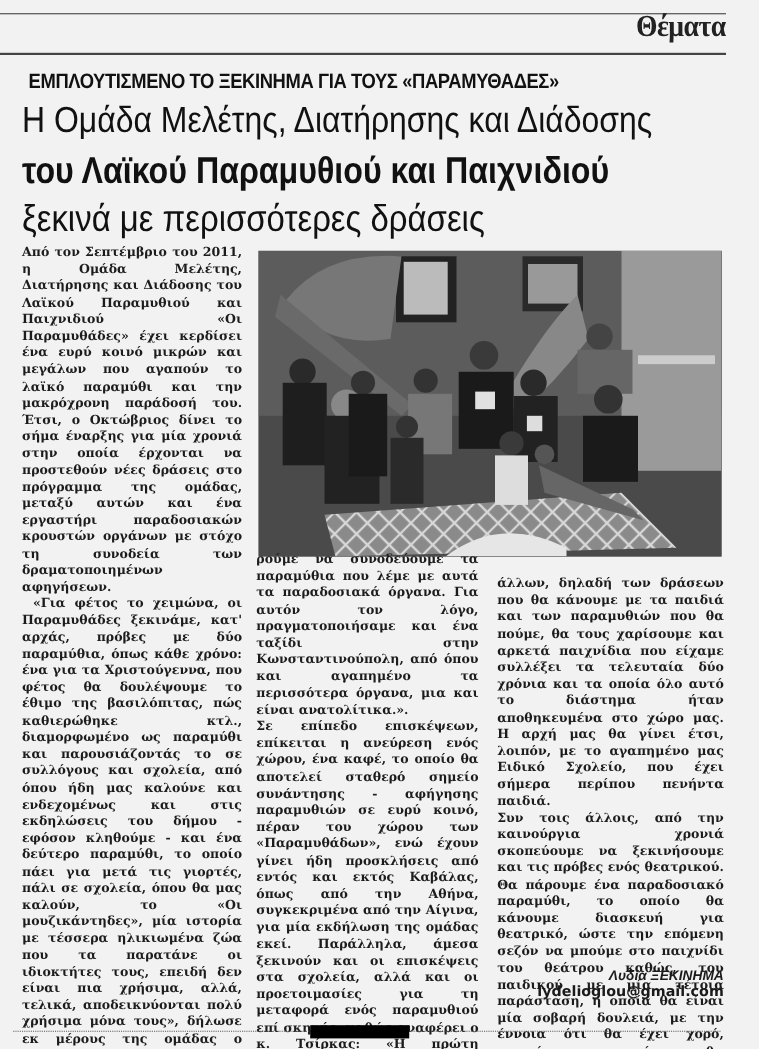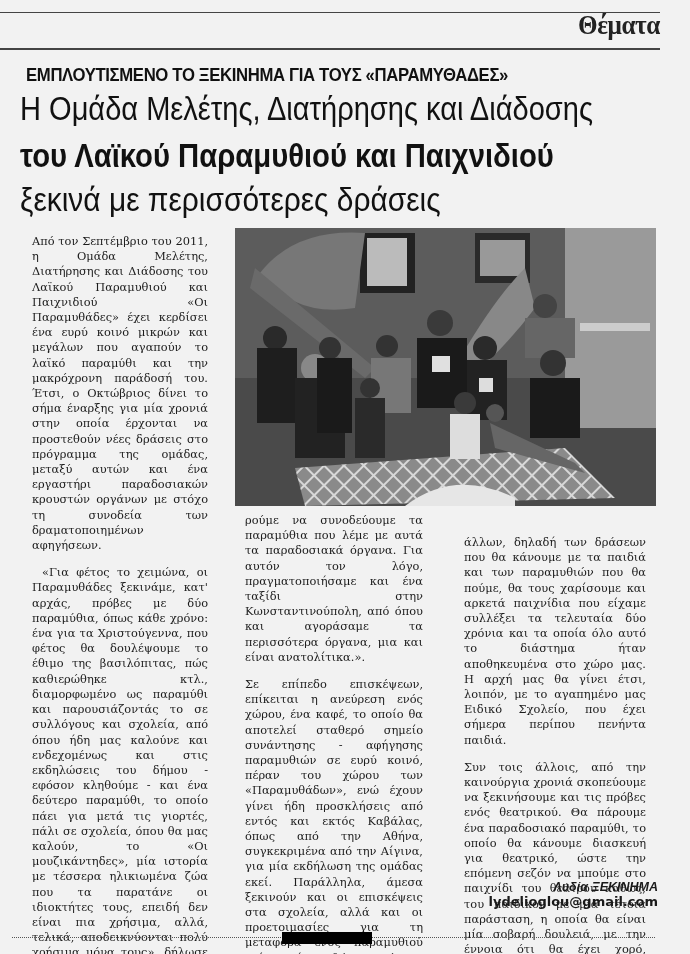--- a/index.html
+++ b/index.html
@@ -24,21 +24,21 @@
   }
   .headline { position:absolute; left:20px; white-space:nowrap; color:#111; }
   .hl1 { top:90px; font-family:"Liberation Sans", sans-serif; font-weight:normal; font-size:33px; transform:scaleX(0.88); transform-origin:left center; }
   .hl2 { top:136px; font-family:"Liberation Sans", sans-serif; font-weight:bold; font-size:34px; transform:scaleX(0.86); transform-origin:left center; }
   .hl3 { top:180px; font-family:"Liberation Sans", sans-serif; font-weight:normal; font-size:34px; transform:scaleX(0.88); transform-origin:left center; }
   .col {
     position:absolute; font-size:11.4px; line-height:15.2px;
     text-align:justify; hyphens:auto; color:#1c1c1c;
     font-family:"DejaVu Serif", serif;
   }
-  .col p { margin:12px; text-indent:10px; }
+  .col p { margin:0; text-indent:10px;font-weight:bold; }
   .col p.noindent { text-indent:0; }
   .col1 { left:20px; top:222px; width:200px; }
   .col2 { left:233px; top:501px; width:202px; }
   .col3 { left:452px; top:523px; width:206px; }
   .photo {
     position:absolute; left:235px; top:228px; width:421px; height:278px;
     background:#3a3a3a; overflow:hidden;
   }
   .byline { position:absolute; right:32px; top:880px; text-align:right; font-family:"Liberation Sans", sans-serif; font-weight:bold; }
   .byline .name { font-size:12.5px; font-style:italic; }
@@ -105,21 +105,21 @@
     <circle cx="135" cy="160" r="10" fill="#333"></circle>
     <rect x="120" y="170" width="30" height="60" fill="#2a2a2a"></rect>
     <circle cx="230" cy="175" r="11" fill="#3a3a3a"></circle>
     <rect x="215" y="186" width="30" height="45" fill="#ddd"></rect>
     <circle cx="260" cy="185" r="9" fill="#555"></circle>
     <path d="M255 195 L340 235 L350 245 L260 220Z" fill="#666"></path>
   </svg>
 </div>
 
 <div class="col col2">
-  <p class="noindent">ρούμε να συνοδεύουμε τα παραμύθια που λέμε με αυτά τα παραδοσιακά όργανα. Για αυτόν τον λόγο, πραγματοποιήσαμε και ένα ταξίδι στην Κωνσταντινούπολη, από όπου και αγοράσαμε τα περισσότερα όργανα, μια και είναι ανατολίτικα.».</p>
+  <p class="noindent">ρούμε να συνοδεύουμε τα παραμύθια που λέμε με αυτά τα παραδοσιακά όργανα. Για αυτόν τον λόγο, πραγματοποιήσαμε και ένα ταξίδι στην Κωνσταντινούπολη, από όπου και αγαπημένο τα περισσότερα όργανα, μια και είναι ανατολίτικα.».</p>
   <p class="noindent">Σε επίπεδο επισκέψεων, επίκειται η ανεύρεση ενός χώρου, ένα καφέ, το οποίο θα αποτελεί σταθερό σημείο συνάντησης - αφήγησης παραμυθιών σε ευρύ κοινό, πέραν του χώρου των «Παραμυθάδων», ενώ έχουν γίνει ήδη προσκλήσεις από εντός και εκτός Καβάλας, όπως από την Αθήνα, συγκεκριμένα από την Αίγινα, για μία εκδήλωση της ομάδας εκεί. Παράλληλα, άμεσα ξεκινούν και οι επισκέψεις στα σχολεία, αλλά και οι προετοιμασίες για τη μεταφορά ενός παραμυθιού επί σκηνής, καθώς αναφέρει ο κ. Τσίρκας: «Η πρώτη εμφάνισή μας για φέτος είναι στο αγαπημένο μας σχολείο, το 1ο Ειδικό Σχολείο και Νηπιαγωγείο και θα πραγματοποιηθεί την ερχόμενη Πέμπτη. Εκεί, μεταξύ</p>
 </div>
 
 <div class="col col3">
   <p class="noindent">άλλων, δηλαδή των δράσεων που θα κάνουμε με τα παιδιά και των παραμυθιών που θα πούμε, θα τους χαρίσουμε και αρκετά παιχνίδια που είχαμε συλλέξει τα τελευταία δύο χρόνια και τα οποία όλο αυτό το διάστημα ήταν αποθηκευμένα στο χώρο μας. Η αρχή μας θα γίνει έτσι, λοιπόν, με το αγαπημένο μας Ειδικό Σχολείο, που έχει σήμερα περίπου πενήντα παιδιά.</p>
   <p class="noindent">Συν τοις άλλοις, από την καινούργια χρονιά σκοπεύουμε να ξεκινήσουμε και τις πρόβες ενός θεατρικού. Θα πάρουμε ένα παραδοσιακό παραμύθι, το οποίο θα κάνουμε διασκευή για θεατρικό, ώστε την επόμενη σεζόν να μπούμε στο παιχνίδι του θεάτρου καθώς, του παιδικού με μία τέτοια παράσταση, η οποία θα είναι μία σοβαρή δουλειά, με την έννοια ότι θα έχει χορό, πρωτότυπη μουσική, που θα αποδίδεται ζωντανά και θα αποτελεί συνολικά παραγωγή μας.».</p>
 </div>
 
 <div class="byline">
   <div class="name">Λυδία ΞΕΚΙΝΗΜΑ</div>

